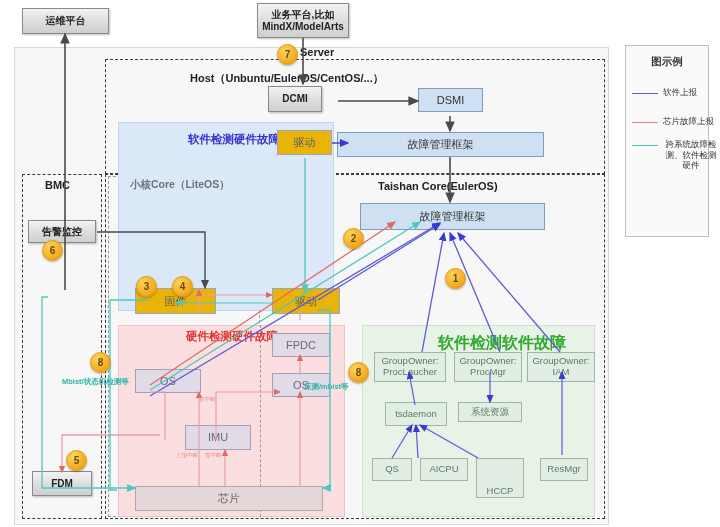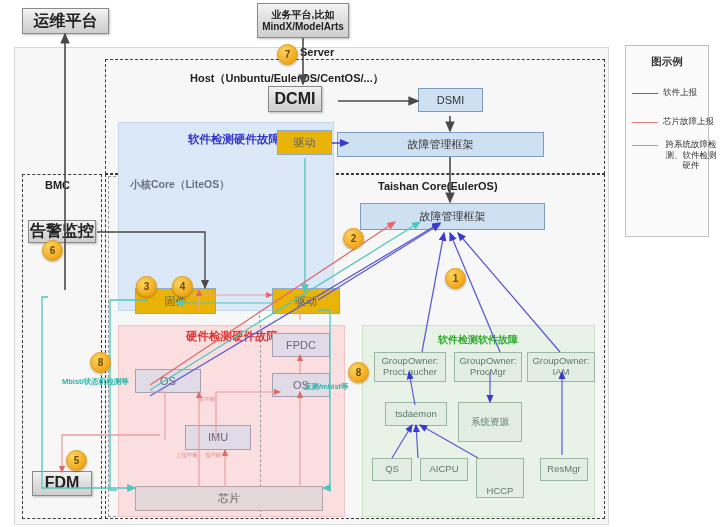--- a/index.html
+++ b/index.html
@@ -3,41 +3,41 @@
 <meta charset="utf-8">
 <style>
   html,body{margin:0;padding:0;background:#ffffff;}
   body{font-family:"Liberation Sans","DejaVu Sans",sans-serif;}
   #canvas{position:relative;width:720px;height:527px;overflow:hidden;background:#fff;}
 
   
   .node{position:absolute;box-sizing:border-box;display:flex;align-items:center;justify-content:center;
         text-align:center;line-height:1.15;}
   .gray3d{background:linear-gradient(180deg,#f3f3f3 0%,#dcdcdc 55%,#cfcfcf 100%);
-          border:1px solid #8a8a8a;color:#222;font-weight:bold;font-size:16px;
+          border:1px solid #8a8a8a;color:#222;font-weight:bold;font-size:10px;
           box-shadow:1px 1px 2px rgba(0,0,0,.25);}
   .blue{background:#cfe0f3;border:1px solid #7e9bc0;color:#333;font-size:11px;}
   .firm{background:#eab308;border:1px solid #93a8c4;color:#555f6c;font-size:11px;}
   .purple{background:#e0dbe6;border:1px solid #a99fb3;color:#6c6876;font-size:11px;}
   .chip{background:#e3d7d9;border:1px solid #b8a3a6;color:#6b5d5f;font-size:11px;}
   .green{background:#e2eee4;border:1px solid #9ab8a2;color:#5d7a66;font-size:9.5px;}
 
   
   .region{position:absolute;box-sizing:border-box;}
   .server-box{background:#f7f7f7;border:1px solid #d8d8d8;}
   .dash-dark{border:1.4px dashed #3b3b3b;background:transparent;}
   .dash-gray{border:1.4px dashed #9a9a9a;background:transparent;}
   .sw-hw{background:#dbe8f7;border:1px solid #c4d6ea;}
   .hw-hw{background:#fbdfe0;border:1px solid #f0c3c5;}
   .sw-sw{background:#e8f2e6;border:1px solid #cfe0cd;}
 
   .rgn-title{position:absolute;font-weight:bold;white-space:nowrap;}
   .t-blue{color:#3333cc;font-size:11.5px;}
   .t-red{color:#e03030;font-size:11.5px;}
-  .t-green{color:#2faa2f;font-size:10px;}
+  .t-green{color:#2faa2f;font-size:16px;}
   .t-plain{color:#222;font-size:11px;font-weight:bold;}
   .t-soft{color:#6a7280;font-size:10.5px;}
 
   
   .legend{position:absolute;background:#fafafa;border:1px solid #bfbfbf;}
   .legend-title{position:absolute;width:100%;text-align:center;font-weight:bold;font-size:10.5px;color:#333;}
   .lg-row{position:absolute;display:flex;align-items:flex-start;}
   .lg-line{width:26px;height:0;border-top:1.6px solid #000;margin-top:6px;flex:none;}
   .lg-txt{font-size:8.5px;color:#333;margin-left:5px;line-height:1.25;width:56px;}
 
@@ -237,21 +237,21 @@
 
   <div class="node green" style="left:527px;top:352px;width:68px;height:30px;flex-direction:column;">
     <span>GroupOwner:</span>
     <span>IAM</span>
   </div>
 
   <div class="node green" style="left:385px;top:402px;width:62px;height:24px;">
     <span>tsdaemon</span>
   </div>
 
-  <div class="node green" style="left:458px;top:402px;width:64px;height:40px;">
+  <div class="node green" style="left:458px;top:402px;width:64px;height:20px;">
     <span>系统资源</span>
   </div>
 
   <div class="node green" style="left:372px;top:458px;width:40px;height:23px;">
     <span>QS</span>
   </div>
 
   <div class="node green" style="left:420px;top:458px;width:48px;height:23px;">
     <span>AICPU</span>
   </div>

